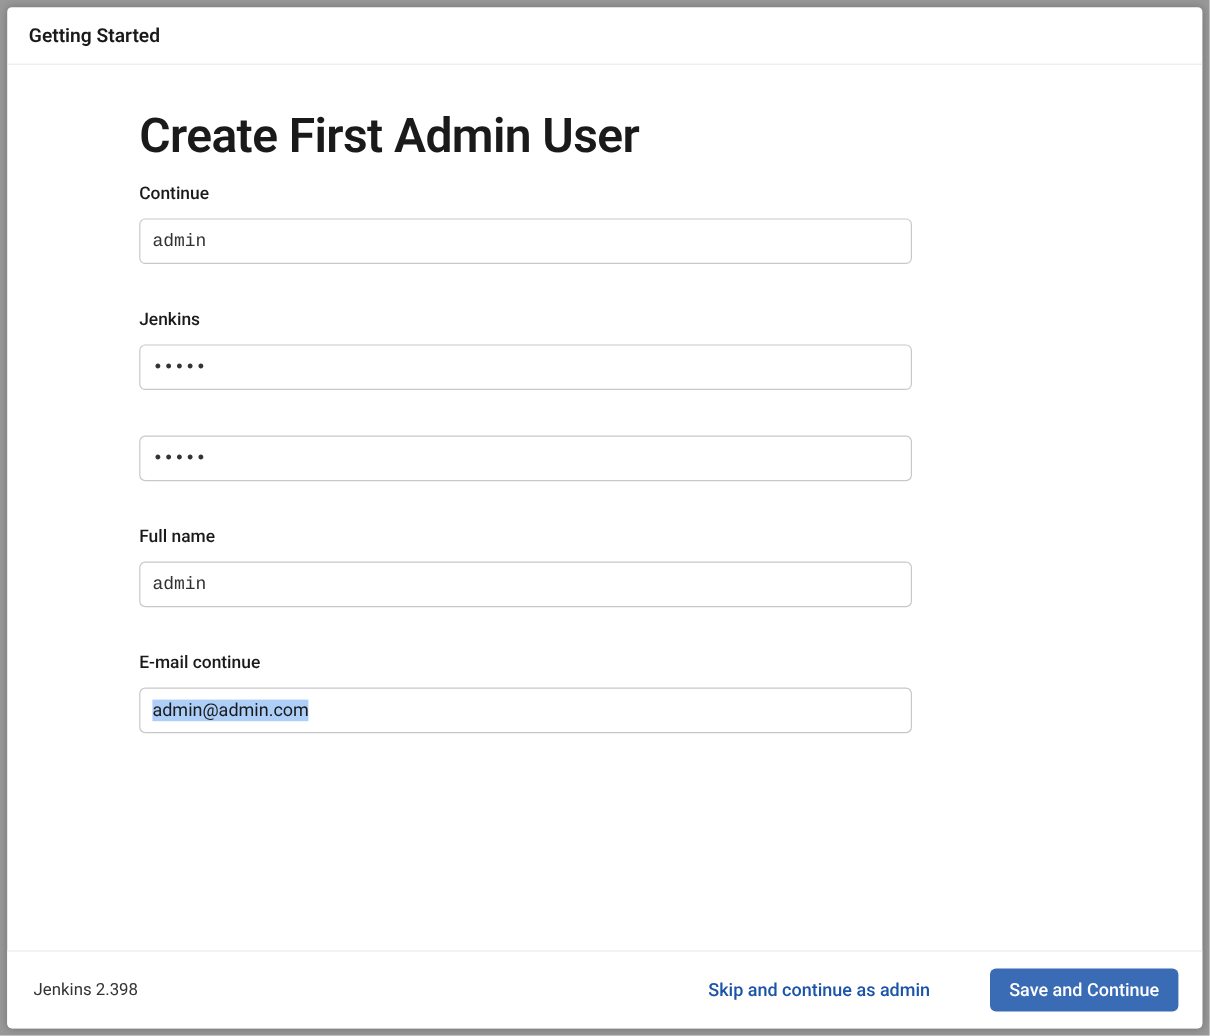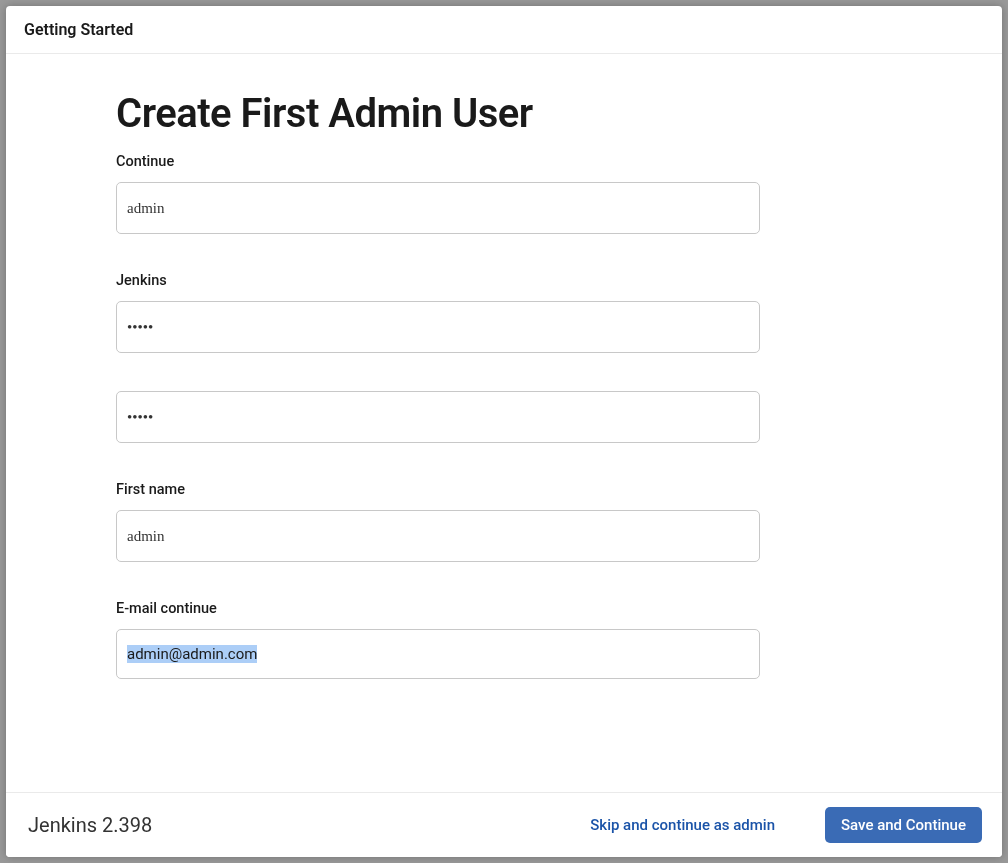--- a/index.html
+++ b/index.html
@@ -59,32 +59,32 @@
       margin-bottom: 12px;
     }
     .form-input {
       width: 100%;
       padding: 8px 10px;
       font-size: 15px;
       border: 1px solid #c8c8c8;
       border-radius: 5px;
       background: #fff;
       color: #333;
-      font-family: Liberation Serif, serif;
-      height: 52px;
+      font-family: Liberation Mono, monospace;
+      height: 38px;
     }
     .modal-footer {
       display: flex;
       align-items: center;
       padding: 14px 20px 14px 22px;
       border-top: 1px solid #eaeaea;
       background: #fff;
     }
     .version-text {
-      font-size: 20px;
+      font-size: 14px;
       color: #333;
       flex: 0 0 auto;
     }
     .footer-spacer {
       flex: 1;
     }
     .btn {
       font-size: 15px;
       padding: 9px 16px;
       border-radius: 5px;
@@ -106,21 +106,21 @@
     }
     
     .email-display {
       width: 100%;
       padding: 8px 10px;
       font-size: 15px;
       border: 1px solid #c8c8c8;
       border-radius: 5px;
       background: #fff;
       color: #333;
-      height: 50px;
+      height: 38px;
       display: flex;
       align-items: center;
       cursor: text;
     }
     .email-display .selected {
       background: #accef7;
       color: #1a1a1a;
     }
   </style>
 </head>
@@ -143,21 +143,21 @@
     <div class="form-group">
       <label class="form-label">Jenkins</label>
       <input type="text" class="form-input" value="•••••" style="">
     </div>
 
     <div class="form-group">
       <input type="text" class="form-input" value="•••••" style="">
     </div>
 
     <div class="form-group">
-      <label class="form-label">First name</label>
+      <label class="form-label">Full name</label>
       <input type="text" class="form-input" value="admin" style="">
     </div>
 
     <div class="form-group">
       <label class="form-label">E-mail continue</label>
       <div class="email-display">
         <span class="selected">admin@admin.com</span>
       </div>
     </div>
 

